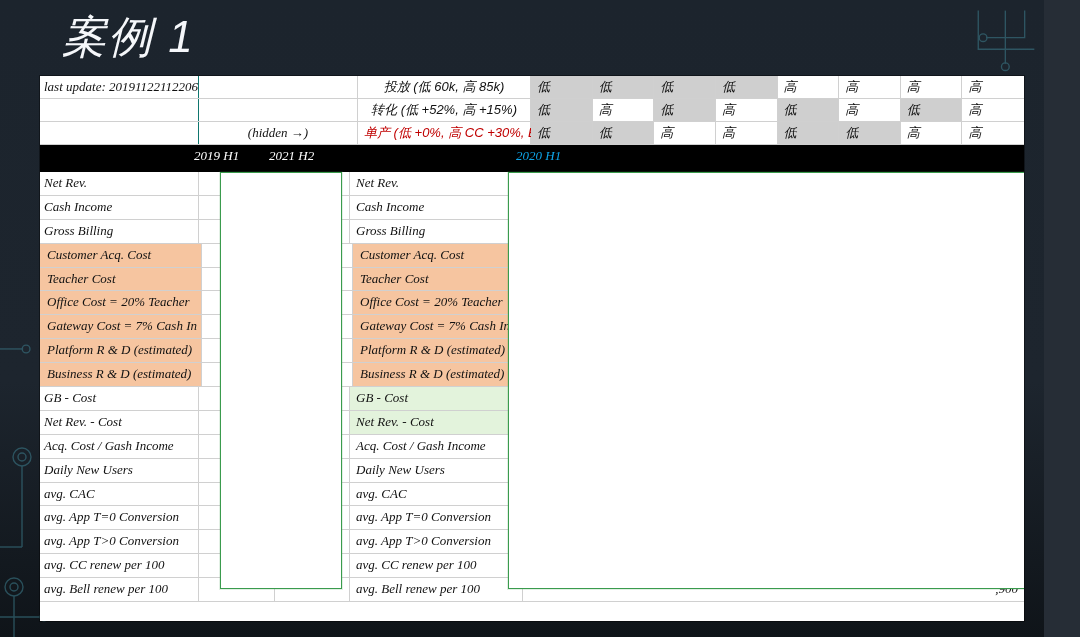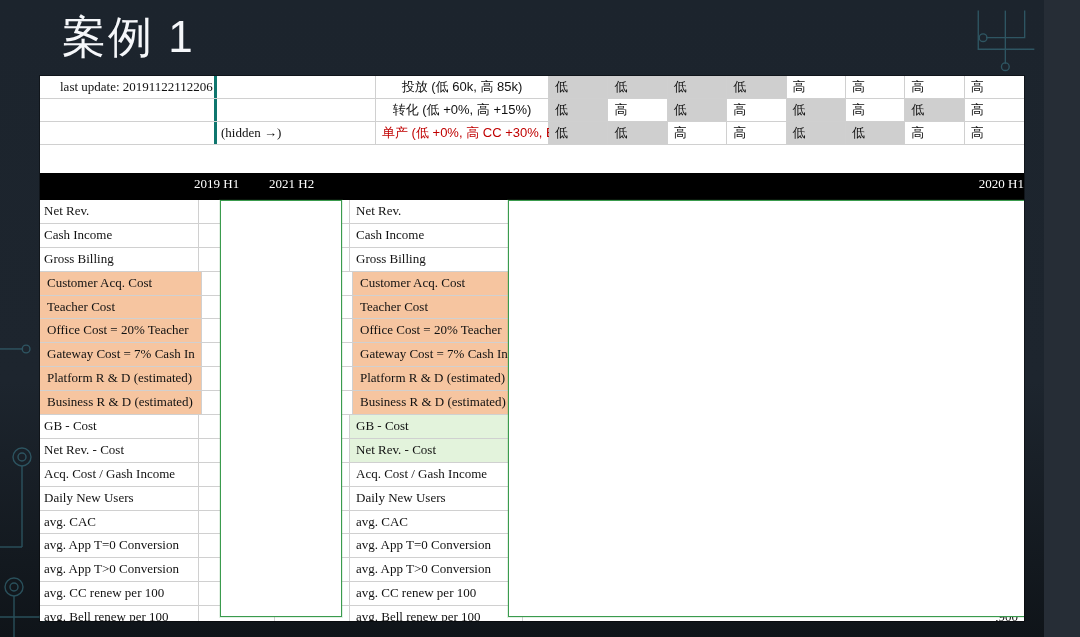--- a/index.html
+++ b/index.html
@@ -7,20 +7,21 @@
   padding: 0;
   background: #262d36;
   font-family: "Segoe UI", Arial, sans-serif;
 }
 #stage {
   position: relative;
   width: 1044px;
   height: 637px;
   overflow: hidden;
   background: linear-gradient(180deg, #1c242d 0%, #1d252e 60%, #0f1419 100%);
+  font-style: italic;
 }
 
 .deco {
   position: absolute;
   inset: 0;
   pointer-events: none;
 }
 .deco svg { width: 100%; height: 100%; }
 .deco-bottom {
   position: absolute; left: 0; bottom: 0; width: 180px; height: 220px;
@@ -49,22 +50,22 @@
   overflow: hidden;
 }
 
 
 .hdr-row {
   display: flex;
   align-items: stretch;
   height: 22px;
   border-bottom: 1px solid #d0d0d0;
 }
-.hdr-spacer-col { width: 150px; flex: 0 0 150px; border-right: 3px solid #0f766e; padding: 2px 4px; font-family: Georgia, serif; line-height: 18px; white-space: nowrap; margin-left: 16px; }
-.hdr-pad-col { width: 150px; flex: 0 0 150px; border-right: 1px solid #d0d0d0; padding: 2px 4px; font-family: Georgia, serif; line-height: 18px; text-align: left; }
+.hdr-spacer-col { width: 150px; flex: 0 0 150px; border-right: 1px solid #0f766e; padding: 2px 4px; font-family: Georgia, serif; line-height: 18px; white-space: nowrap; }
+.hdr-pad-col { width: 150px; flex: 0 0 150px; border-right: 1px solid #d0d0d0; padding: 2px 4px; font-family: Georgia, serif; line-height: 18px; text-align: center; }
 .hdr-label-col { width: 160px; flex: 0 0 160px; border-right: 1px solid #d0d0d0; padding: 2px 6px; font-family: "Microsoft YaHei", sans-serif; line-height: 18px; white-space: nowrap; text-align: center; }
 .hdr-scale {
   flex: 1 1 auto;
   display: grid;
   grid-template-columns: repeat(8, 1fr);
 }
 .hdr-cell {
   border-right: 1px solid #d0d0d0;
   padding: 2px 6px;
   font-family: "Microsoft YaHei", sans-serif;
@@ -76,27 +77,26 @@
 
 
 .section-band {
   height: 22px;
   background: #000;
   color: #fff;
   font-family: Georgia, serif;
   display: flex;
   align-items: center;
   font-size: 13px;
-  margin-top: 28px;
 }
 .band-a { width: 150px; flex: 0 0 150px; }
 .band-b { width: 75px; flex: 0 0 75px; padding-left: 4px; }
 .band-c { width: 75px; flex: 0 0 75px; }
 .band-d { width: 160px; flex: 0 0 160px; padding-left: 6px; }
-.band-e { flex: 1 1 auto; padding-left: 6px; color: #ffffff; text-align: right; }
+.band-e { flex: 1 1 auto; padding-left: 6px; color: #0ea5e9; }
 
 
 .thin-gap { height: 5px; background: #000; }
 
 
 .body-grid {
   position: relative;
 }
 .body-row {
   display: flex;
@@ -199,21 +199,21 @@
         <div class="hdr-cell">高</div>
         <div class="hdr-cell">高</div>
         <div class="hdr-cell">高</div>
         <div class="hdr-cell">高</div>
       </div>
     </div>
 
     <div class="hdr-row">
       <div class="hdr-spacer-col"></div>
       <div class="hdr-pad-col"></div>
-      <div class="hdr-label-col">转化 (低 +0%, 高 +15%)</div>
+      <div class="hdr-label-col">转化 (低 +52%, 高 +15%)</div>
       <div class="hdr-scale">
         <div class="hdr-cell hdr-shade">低</div>
         <div class="hdr-cell">高</div>
         <div class="hdr-cell hdr-shade">低</div>
         <div class="hdr-cell">高</div>
         <div class="hdr-cell hdr-shade">低</div>
         <div class="hdr-cell">高</div>
         <div class="hdr-cell hdr-shade">低</div>
         <div class="hdr-cell">高</div>
       </div>

